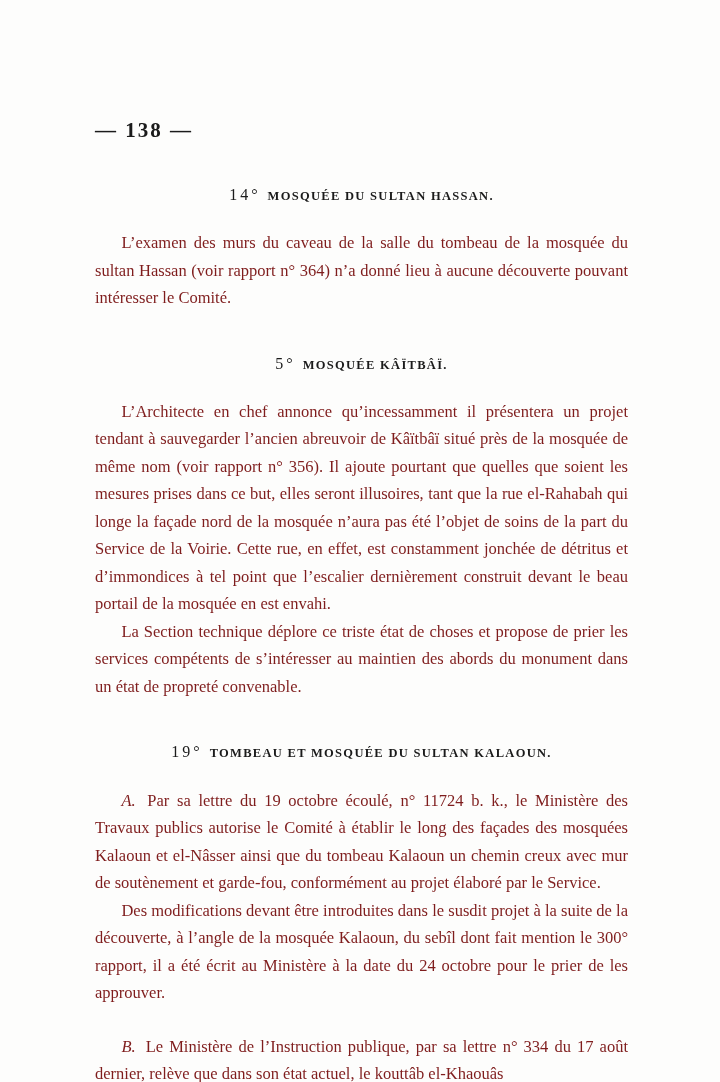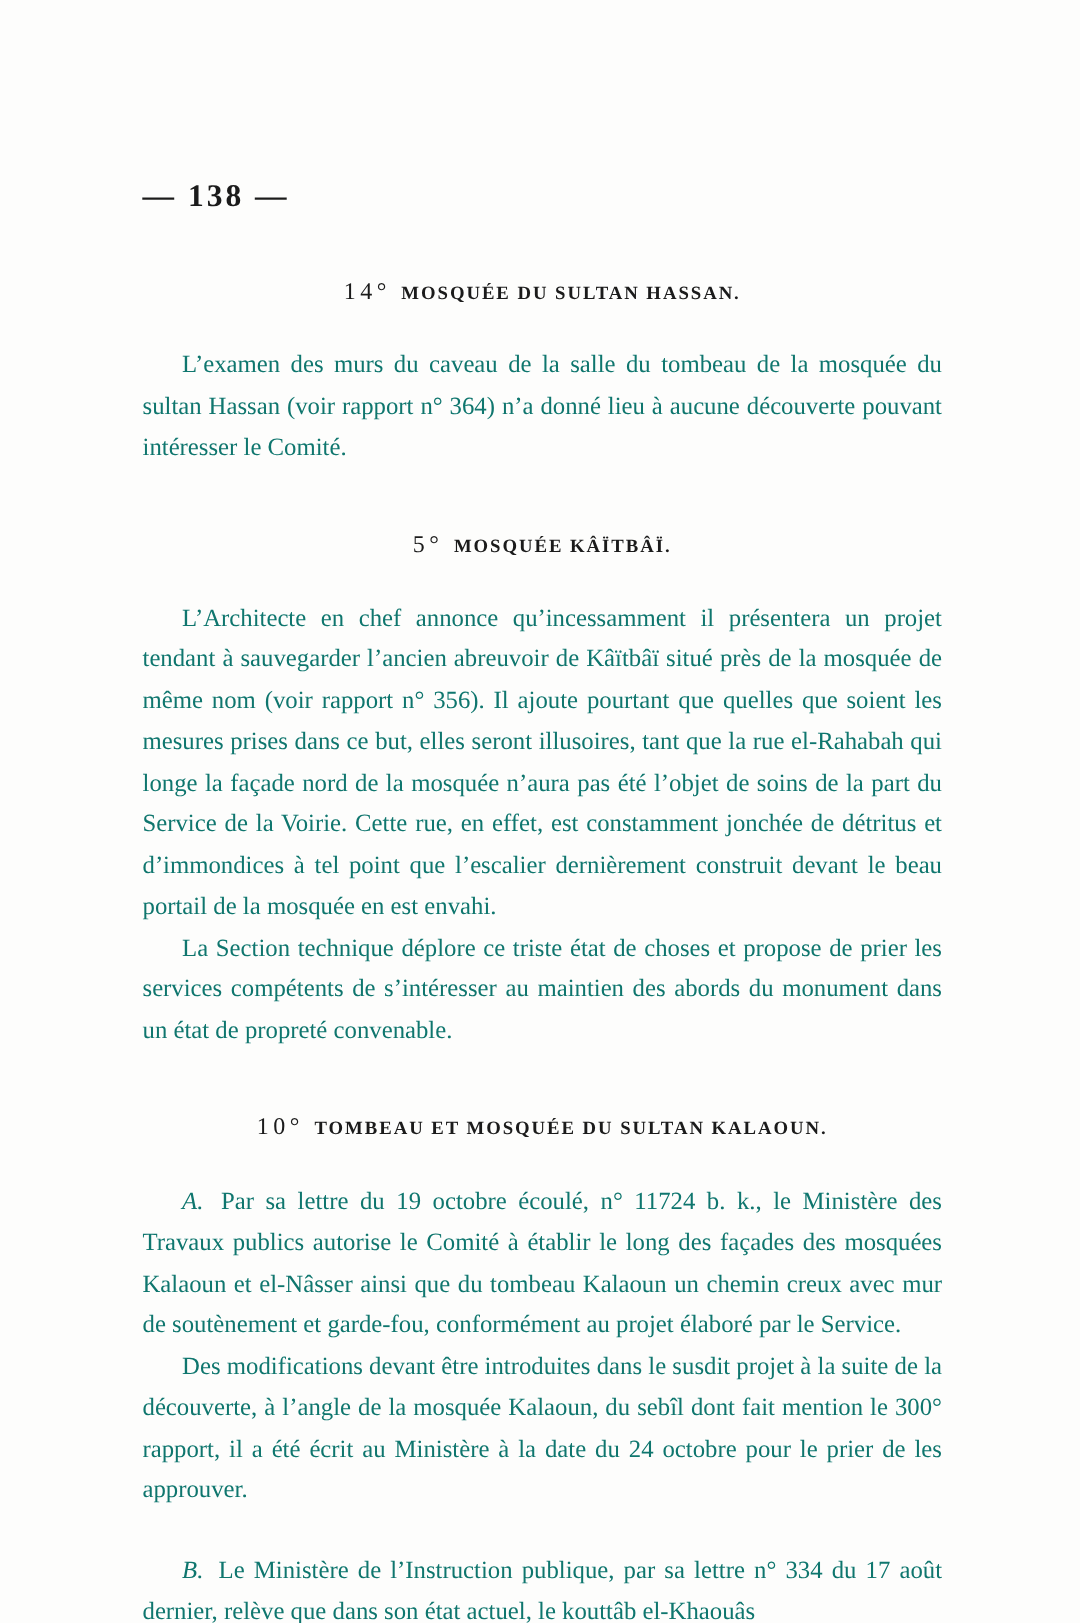--- a/index.html
+++ b/index.html
@@ -44,21 +44,21 @@
   }
   .sec-title {
     text-transform: uppercase;
   }
   .para {
     margin: 0;
     font-size: 16.5px;
     line-height: 27.5px;
     text-align: justify;
     text-indent: 1.6em;
-    color: #0f766e;
+    color: #7f1d1d;
   }
   .para-gap {
     margin-top: 26px;
   }
   .lead {
     font-style: italic;
     margin-right: 4px;
   }
 </style>
 </head>
@@ -73,19 +73,19 @@
     <p class="para"><span>L’examen des murs du caveau de la salle du tombeau de la mosquée du sultan Hassan (voir rapport n° 364) n’a donné lieu à aucune découverte pouvant intéresser le Comité.</span></p>
   </section>
 
   <section class="sec">
     <h2 class="sec-heading"><span class="sec-num">5°</span><span class="sec-title">MOSQUÉE KÂÏTBÂÏ.</span></h2>
     <p class="para"><span>L’Architecte en chef annonce qu’incessamment il présentera un projet tendant à sauvegarder l’ancien abreuvoir de Kâïtbâï situé près de la mosquée de même nom (voir rapport n° 356). Il ajoute pourtant que quelles que soient les mesures prises dans ce but, elles seront illusoires, tant que la rue el-Rahabah qui longe la façade nord de la mosquée n’aura pas été l’objet de soins de la part du Service de la Voirie. Cette rue, en effet, est constamment jonchée de détritus et d’immondices à tel point que l’escalier dernièrement construit devant le beau portail de la mosquée en est envahi.</span></p>
     <p class="para"><span>La Section technique déplore ce triste état de choses et propose de prier les services compétents de s’intéresser au maintien des abords du monument dans un état de propreté convenable.</span></p>
   </section>
 
   <section class="sec">
-    <h2 class="sec-heading"><span class="sec-num">10°</span><span class="sec-title">TOMBEAU ET MOSQUÉE DU SULTAN KALAOUN.</span></h2>
+    <h2 class="sec-heading"><span class="sec-num">19°</span><span class="sec-title">TOMBEAU ET MOSQUÉE DU SULTAN KALAOUN.</span></h2>
     <p class="para"><em class="lead">A.</em> <span>Par sa lettre du 19 octobre écoulé, n° 11724 b. k., le Ministère des Travaux publics autorise le Comité à établir le long des façades des mosquées Kalaoun et el-Nâsser ainsi que du tombeau Kalaoun un chemin creux avec mur de soutènement et garde-fou, conformément au projet élaboré par le Service.</span></p>
     <p class="para"><span>Des modifications devant être introduites dans le susdit projet à la suite de la découverte, à l’angle de la mosquée Kalaoun, du sebîl dont fait mention le 300° rapport, il a été écrit au Ministère à la date du 24 octobre pour le prier de les approuver.</span></p>
     <p class="para para-gap"><em class="lead">B.</em> <span>Le Ministère de l’Instruction publique, par sa lettre n° 334 du 17 août dernier, relève que dans son état actuel, le kouttâb el-Khaouâs</span></p>
   </section>
 
 </div>
 
 </body></html>

